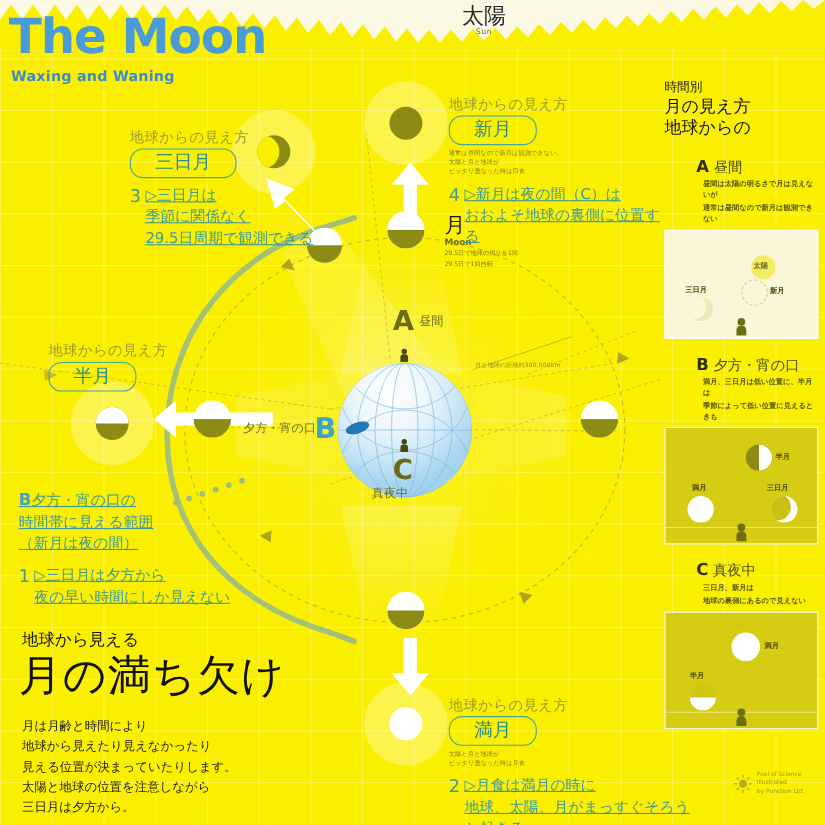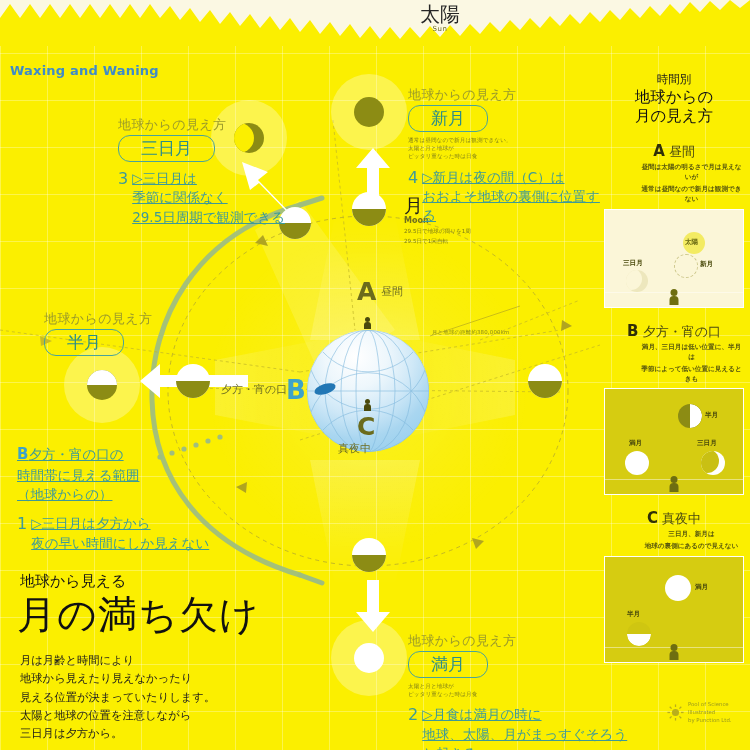--- a/index.html
+++ b/index.html
@@ -83,24 +83,24 @@
   .moon-name .note{font-size:5.6px;color:#7a7a16;line-height:1.5;margin-top:2px;}
 
   .dist-note{position:absolute;left:432px;top:329px;font-size:5.4px;color:#8a8a18;letter-spacing:.2px;}
 
   
   .foot-kicker{position:absolute;left:20px;top:572px;font-size:15px;color:#141414;}
   .foot-title{position:absolute;left:17px;top:594px;font-size:39px;color:#111;line-height:1.1;letter-spacing:1px;}
   .foot-body{position:absolute;left:20px;top:652px;font-size:11.3px;color:#1b1b1b;line-height:1.62;}
 
   
-  .side{position:absolute;left:604px;top:72px;width:140px;text-align:center;}
+  .side{position:absolute;left:604px;top:72px;width:140px;}
   .side-kicker{font-size:11.5px;color:#1a1a1a;line-height:1.35;}
   .side-title{font-size:15.5px;color:#111;line-height:1.25;}
-  .sec-head{margin-top:0;font-size:13px;color:#4b4b10;}
+  .sec-head{margin-top:0;font-size:13px;color:#4b4b10;margin-left:29px;}
   .sec-head b{font-size:15px;color:#2f2f08;font-weight:bold;}
   .sec-note{font-size:6.6px;color:#58580d;line-height:1.5;margin-top:2px;font-weight:bold;margin-left:35px;}
   .scene{position:relative;background:#D6CC11;border:1px solid #fff;margin-top:4px;}
   .scene .horizon{position:absolute;left:0;right:0;bottom:14px;height:1px;background:rgba(255,255,255,.45);}
   .scene .person{position:absolute;bottom:2px;left:50%;transform:translateX(-50%);width:9px;}
   .scene .person .head{width:7px;height:7px;border-radius:50%;background:#6e6e10;margin:0 auto;}
   .scene .person .body{width:9px;height:9px;border-radius:4px 4px 0 0;background:#6e6e10;}
   .slabel{position:absolute;font-size:6.6px;color:#4a4a0c;font-weight:bold;}
 
   .credit{position:absolute;left:667px;top:700px;display:flex;align-items:center;gap:4px;}
@@ -121,20 +121,21 @@
       L200,22 L210,10 L220,24 L230,12 L240,26 L250,14 L260,28 L270,16
       L280,30 L290,18 L300,32 L310,20 L320,34 L330,22 L340,36 L350,24
       L360,38 L370,26 L380,39 L390,27 L400,39 L410,27 L420,38 L430,26
       L440,37 L450,25 L460,36 L470,24 L480,34 L490,22 L500,32 L510,20
       L520,30 L530,18 L540,28 L550,16 L560,26 L570,14 L580,24 L590,12
       L600,22 L610,10 L620,20 L630,8 L640,18 L650,6 L660,16 L670,4
       L680,14 L690,2 L700,12 L710,1 L720,10 L730,0 L740,8 L750,0
       L750,46 Z"></path>
   </svg>
 
+  <div class="title-main">The Moon</div>
   <div class="title-sub">Waxing and Waning</div>
 
   <div class="sun-label">
     <div class="jp">太陽</div>
     <div class="en">Sun</div>
   </div>
 
   <svg style="position:absolute;left:0;top:0;" width="750" height="750">
     <defs>
       <radialGradient id="glowg" cx="50%" cy="50%" r="50%">
@@ -331,21 +332,21 @@
 
   <div style="position:absolute;left:44px;top:310px;width:180px;">
     <div class="mini-label">地球からの見え方</div>
     <div style="margin-top:1px;"><span class="pill">半月</span></div>
   </div>
 
   <div style="position:absolute;left:17px;top:444px;width:230px;">
     <div class="step-text" style="line-height:1.44;">
       <span style="font-weight:bold;color:#3EA3C8;font-size:15px;">B</span><span>夕方・宵の口の</span><br>
       <span>時間帯に見える範囲</span><br>
-      <span>（地球からの）</span>
+      <span>（新月は夜の間）</span>
     </div>
     <div style="margin-top:10px;display:flex;gap:4px;align-items:flex-start;">
       <span class="step-num">1</span>
       <span class="step-text">
         <span>▷三日月は夕方から</span><br>
         <span>夜の早い時間にしか見えない</span>
       </span>
     </div>
   </div>
 
@@ -373,22 +374,22 @@
   <div class="foot-body">
     <div>月は月齢と時間により</div>
     <div>地球から見えたり見えなかったり</div>
     <div>見える位置が決まっていたりします。</div>
     <div>太陽と地球の位置を注意しながら</div>
     <div>三日月は夕方から。</div>
   </div>
 
   <div class="side">
     <div class="side-kicker">時間別</div>
+    <div class="side-title">月の見え方</div>
     <div class="side-title">地球からの</div>
-    <div class="side-title">月の見え方</div>
 
     <div style="margin-top:16px;">
       <div class="sec-head">
         <b>A</b>
         <span>昼間</span>
       </div>
       <div class="sec-note">昼間は太陽の明るさで月は見えないが</div>
       <div class="sec-note">通常は昼間なので新月は観測できない</div>
       <div class="scene" style="height:97px;background:#FBF6D8;">
         <div class="horizon"></div>

